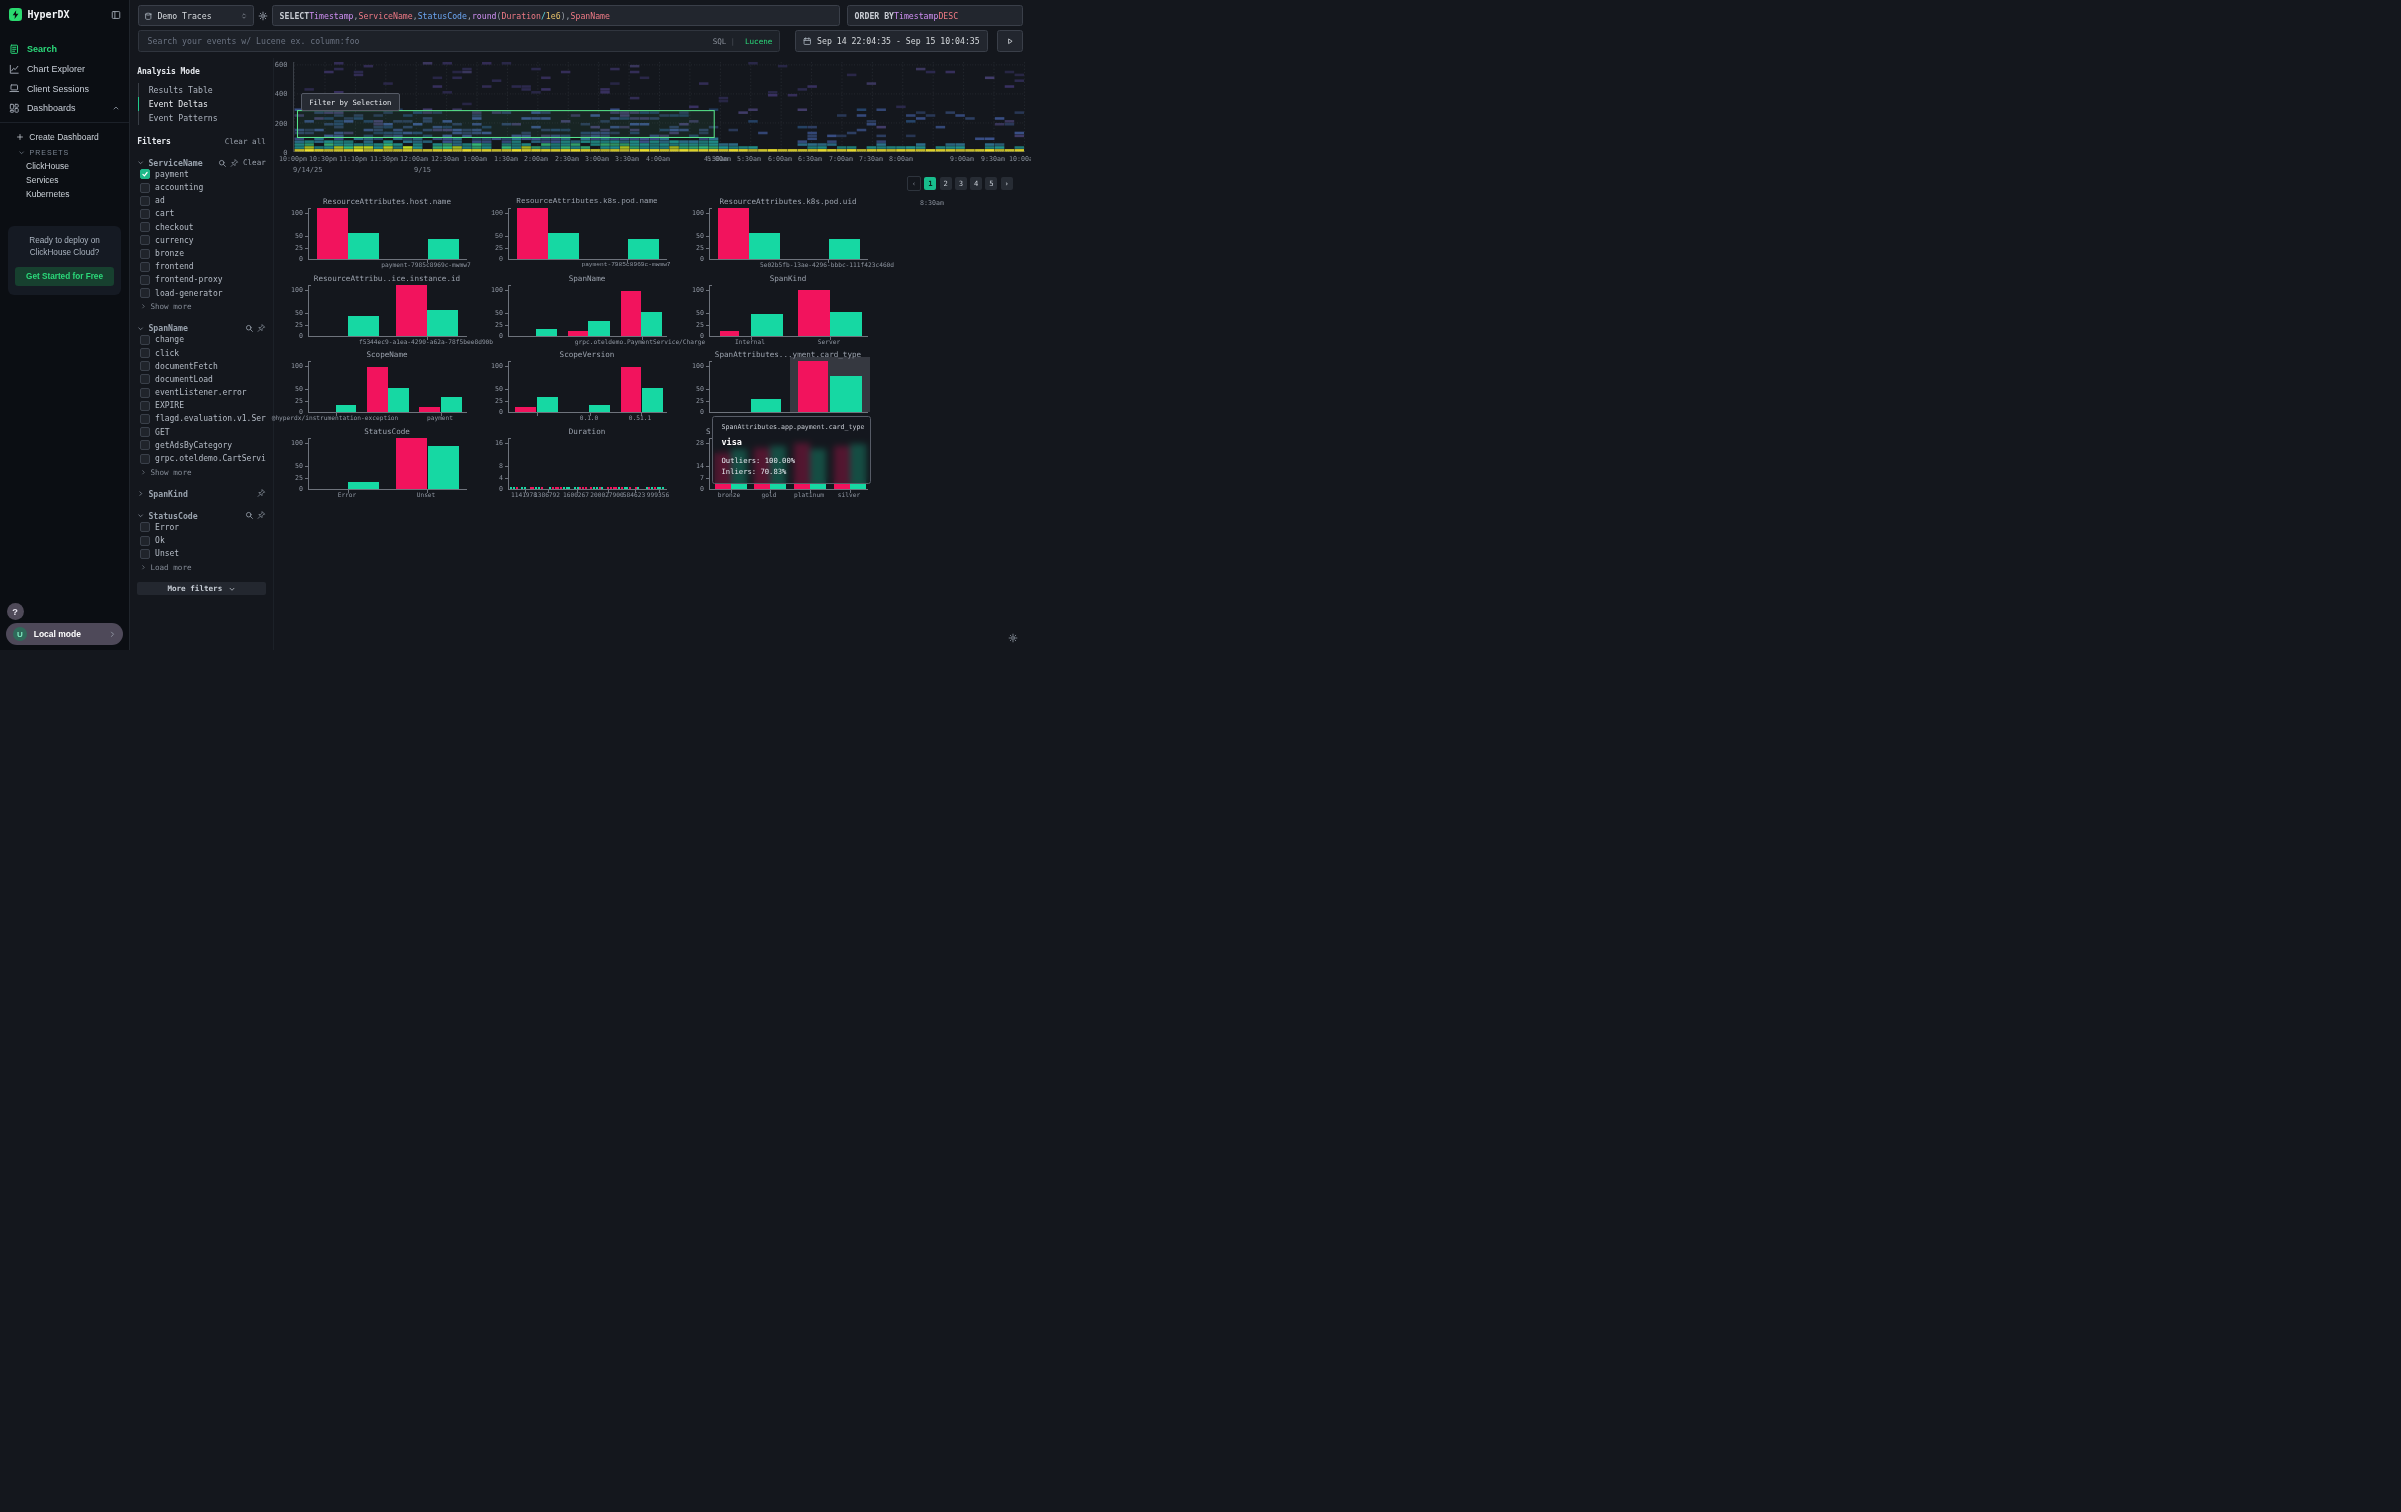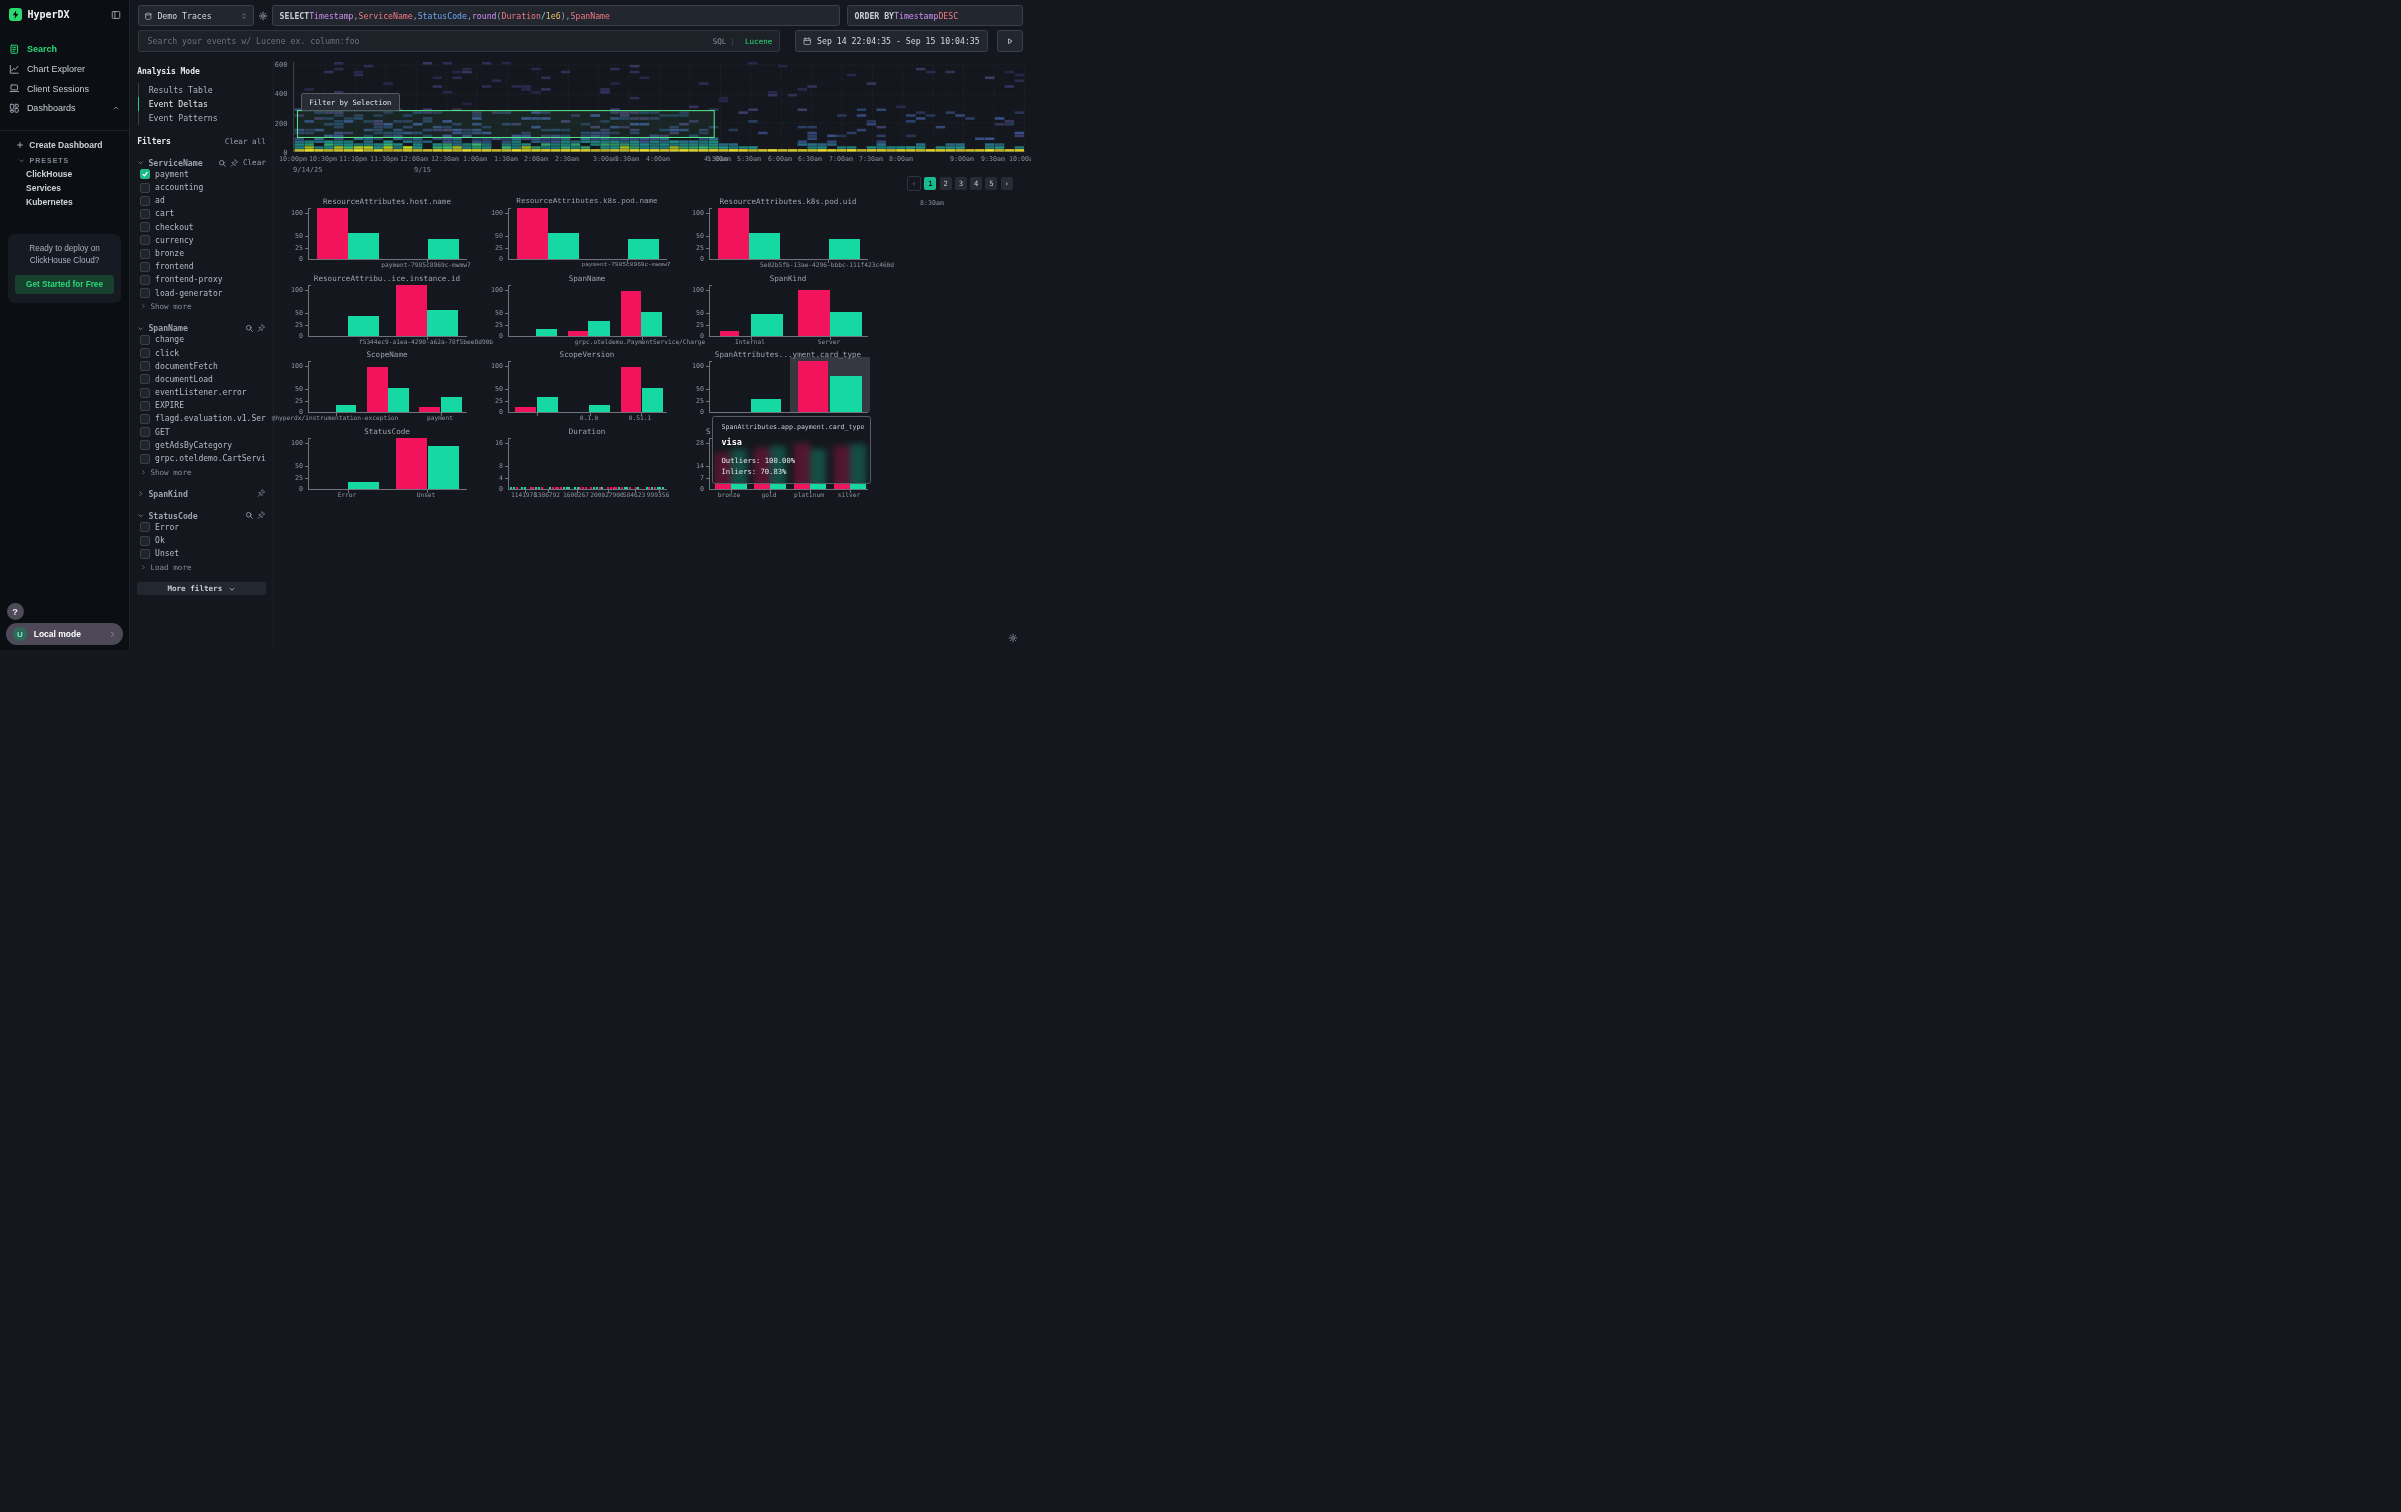--- a/index.html
+++ b/index.html
@@ -9,21 +9,21 @@
   .abs{position:absolute;}
 
   
   #sidebar{position:absolute;left:0;top:0;width:130px;height:650px;background:#0b0e13;border-right:0.7px solid #20252c;box-sizing:border-box;}
   #logo-row{display:flex;align-items:center;padding:8px 8px 0 9.2px;}
   #logo-mark{width:13px;height:13px;border-radius:3.3px;background:#2ad96f;display:flex;align-items:center;justify-content:center;}
   #logo-text{font-weight:bold;font-size:10px;color:#f2f4f7;margin-left:5.3px;flex:1;font-family:"DejaVu Sans Mono",monospace;}
   .nav-item{display:flex;align-items:center;gap:7.2px;padding:4.6px 9.2px;font-size:9px;color:#c9cfd8;cursor:pointer;}
   .nav-item.active{color:#2bd97a;font-weight:bold;}
   #nav{margin-top:18.4px;}
-  #dash-menu{border-top:0.7px solid #1c2129;margin-top:12px;padding-top:6.6px;font-weight:bold;}
+  #dash-menu{border-top:0.7px solid #1c2129;margin-top:4px;padding-top:6.6px;}
   .submenu-item{display:flex;align-items:center;gap:5.3px;padding:2.6px 9.2px 2.6px 16px;font-size:8.5px;color:#ccd2d9;cursor:pointer;}
   .presets-label{display:flex;align-items:center;gap:4px;padding:4px 9.2px 2.6px 18.4px;font-size:7px;letter-spacing:1px;color:#7d8794;cursor:pointer;}
   .preset-item{padding:2px 9.2px 2px 26px;font-size:8.5px;color:#ccd2d9;cursor:pointer;}
   #promo{margin:25px 8px 0 8px;background:#151a23;border-radius:6px;padding:9.2px 6.6px;text-align:center;}
   #promo .pline{font-size:8.2px;color:#aab3bf;line-height:1.5;}
   #promo-btn{margin-top:8px;width:100%;height:18.4px;border:none;border-radius:3.3px;background:#17402f;color:#2bd97a;font-weight:bold;font-size:8.2px;cursor:pointer;font-family:"Liberation Sans",sans-serif;}
   #help-btn{position:absolute;left:6.6px;top:603px;width:17px;height:17px;border-radius:50%;background:#4f4a59;color:#e9e6f0;font-size:9.2px;font-weight:bold;display:flex;align-items:center;justify-content:center;cursor:pointer;}
   #local-pill{position:absolute;left:6px;top:623px;width:117px;height:22px;border-radius:11.2px;background:#4e4959;display:flex;align-items:center;padding:0 6.6px;box-sizing:border-box;cursor:pointer;}
   #local-avatar{width:14.5px;height:14.5px;border-radius:50%;background:#2f6a5a;color:#7fe8c0;font-size:8px;font-weight:bold;display:flex;align-items:center;justify-content:center;}
   #local-label{flex:1;margin-left:6.6px;font-size:8.5px;font-weight:bold;color:#fff;}
@@ -1028,21 +1028,21 @@
     <div class="hm-xlab mono" style="left: 293px;">10:00pm</div>
     <div class="hm-xlab mono" style="left: 323px;">10:30pm</div>
     <div class="hm-xlab mono" style="left: 353px;">11:10pm</div>
     <div class="hm-xlab mono" style="left: 384px;">11:30pm</div>
     <div class="hm-xlab mono" style="left: 414px;">12:00am</div>
     <div class="hm-xlab mono" style="left: 445px;">12:30am</div>
     <div class="hm-xlab mono" style="left: 475px;">1:00am</div>
     <div class="hm-xlab mono" style="left: 506px;">1:30am</div>
     <div class="hm-xlab mono" style="left: 536px;">2:00am</div>
     <div class="hm-xlab mono" style="left: 567px;">2:30am</div>
-    <div class="hm-xlab mono" style="left: 597px; margin-left: 8px;">3:00am</div>
+    <div class="hm-xlab mono" style="left: 597px;">3:00am</div>
     <div class="hm-xlab mono" style="left: 627px;">3:30am</div>
     <div class="hm-xlab mono" style="left: 658px;">4:00am</div>
     <div class="hm-xlab mono" style="left: 716px;">4:30am</div>
     <div class="hm-xlab mono" style="left: 719px;">5:00am</div>
     <div class="hm-xlab mono" style="left: 749px;">5:30am</div>
     <div class="hm-xlab mono" style="left: 780px;">6:00am</div>
     <div class="hm-xlab mono" style="left: 810px;">6:30am</div>
     <div class="hm-xlab mono" style="left: 841px;">7:00am</div>
     <div class="hm-xlab mono" style="left: 871px;">7:30am</div>
     <div class="hm-xlab mono" style="left: 901px;">8:00am</div>

